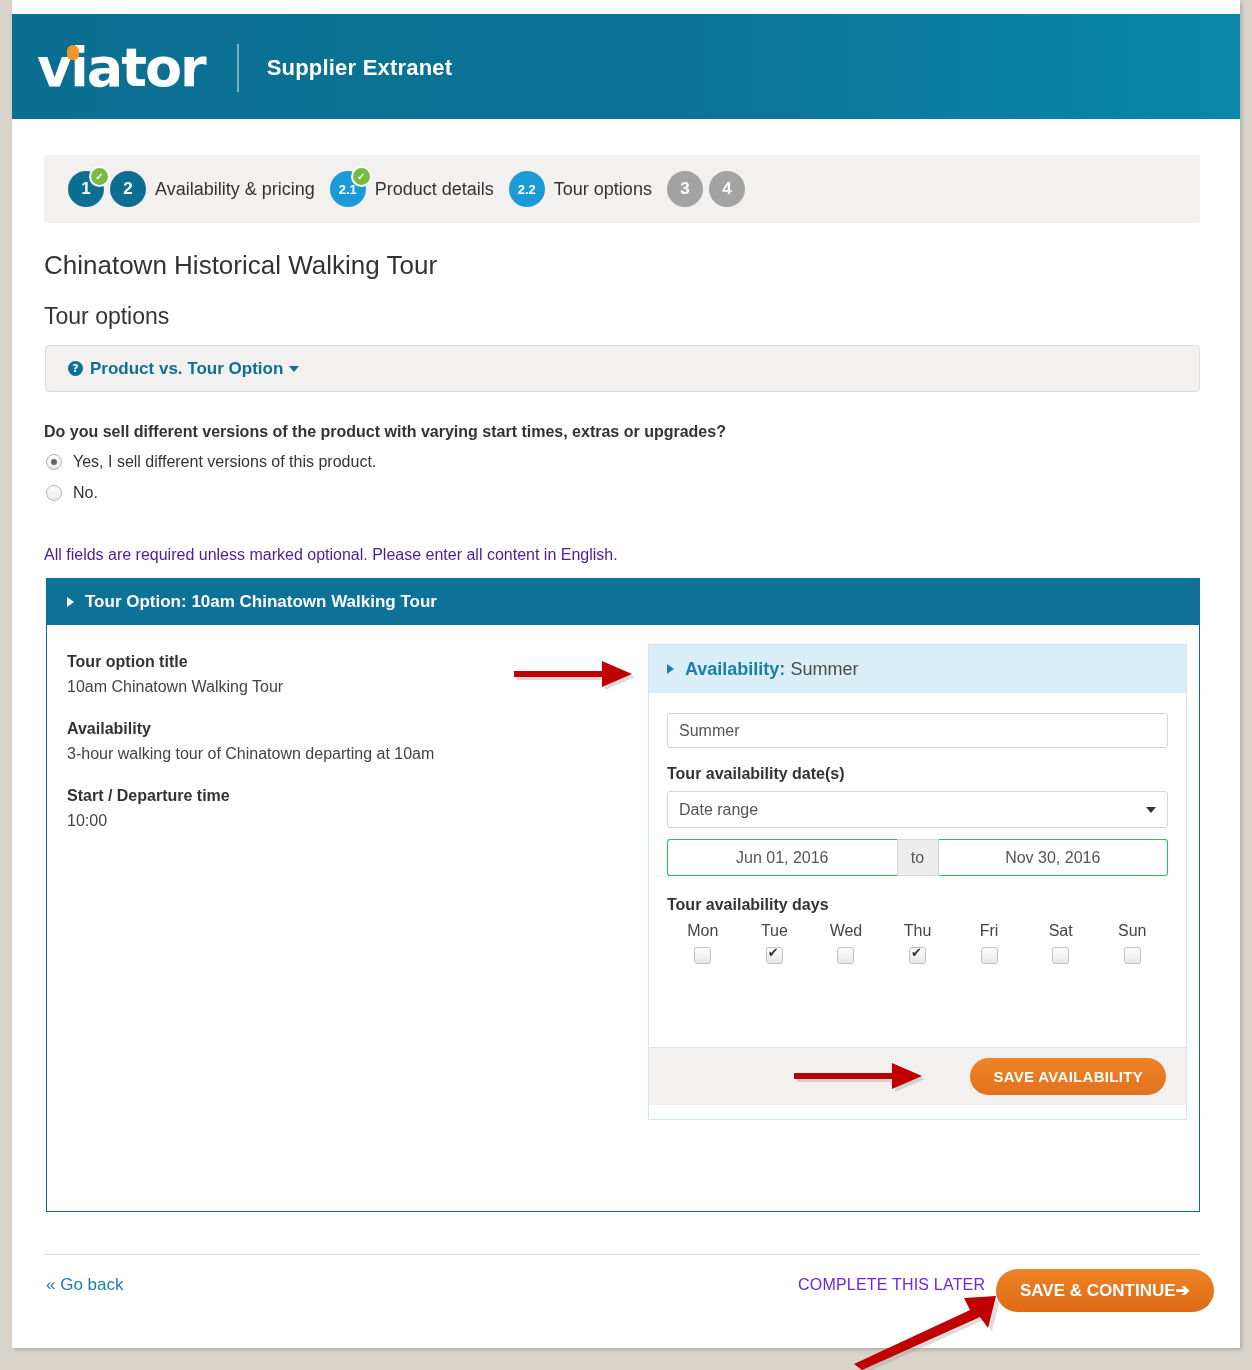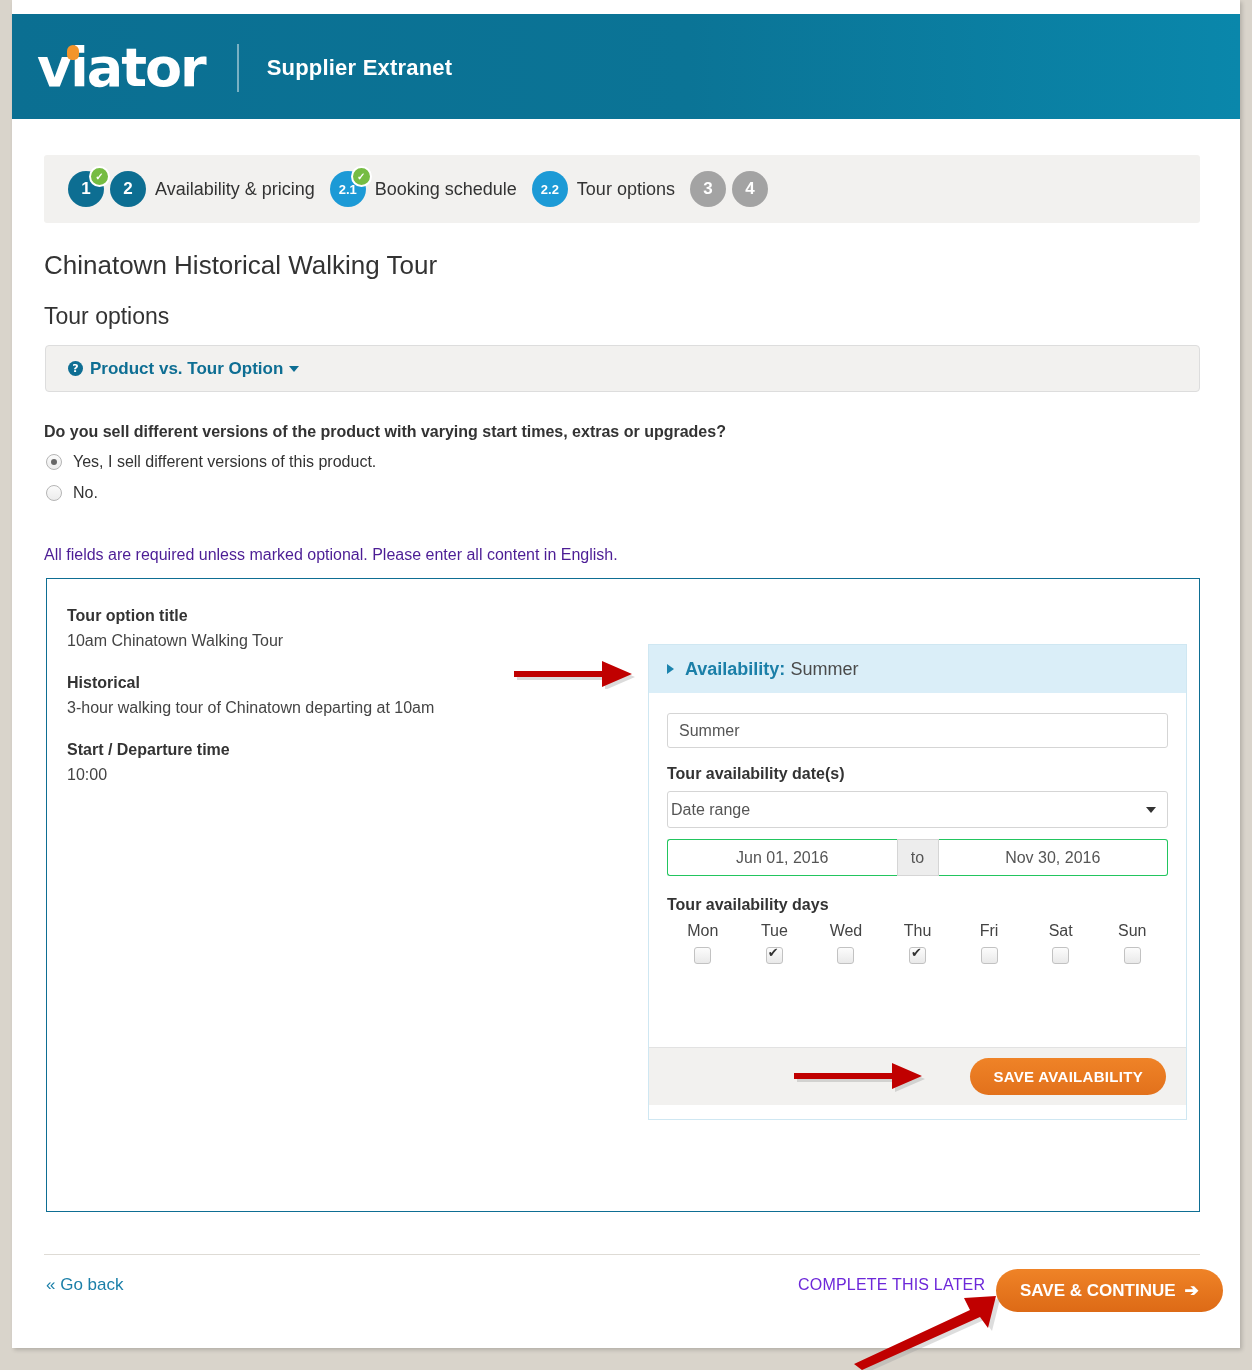--- a/index.html
+++ b/index.html
@@ -356,21 +356,21 @@
   .select-box {
     width: 100%;
     height: 37px;
     border: 1px solid #d5d5d5;
     border-radius: 3px;
     box-sizing: border-box;
     font-size: 16px;
     color: #555555;
     display: flex;
     align-items: center;
-    padding-left: 3px;
+    padding-left: 11px;
     background: #ffffff;
     cursor: pointer;
   }
   .select-arrow {
     position: absolute;
     right: 12px;
     top: 16px;
     width: 0; height: 0;
     border-left: 5px solid transparent;
     border-right: 5px solid transparent;
@@ -506,21 +506,20 @@
     color: #ffffff;
     font-size: 17px;
     font-weight: bold;
     border: none;
     border-radius: 22px;
     padding: 11px 24px;
     cursor: pointer;
     font-family: "Liberation Sans", sans-serif;
     display: flex;
     align-items: center;
-    gap: 9px;
   }
   
   .arrow {
     position: absolute;
     pointer-events: none;
   }
   .arrow svg { display: block; }
 </style>
 </head>
 <body>
@@ -550,21 +549,21 @@
     <div class="step-circle dark">
       <span>2</span>
     </div>
     <span class="step-label">Availability &amp; pricing</span>
   </div>
   <div class="step">
     <div class="step-circle light sub">
       <span>2.1</span>
       <span class="step-check">✓</span>
     </div>
-    <span class="step-label">Booking schedule</span>
+    <span class="step-label">Product details</span>
   </div>
   <div class="step">
     <div class="step-circle light sub">
       <span>2.2</span>
     </div>
     <span class="step-label">Tour options</span>
   </div>
   <div class="step">
     <div class="step-circle gray">
       <span>3</span>
@@ -593,26 +592,33 @@
   <span class="radio-mark checked"></span>
   <span>Yes, I sell different versions of this product.</span>
 </div>
 <div class="radio-row r2">
   <span class="radio-mark"></span>
   <span>No.</span>
 </div>
 <div class="fine-print">All fields are required unless marked optional. Please enter all content in English.</div>
 
 <div class="tour-panel">
+  <div class="tour-panel-header">
+    <span class="tri-right"></span>
+    <span class="tour-panel-header-text">
+      <span>Tour Option:</span>
+      <span>10am Chinatown Walking Tour</span>
+    </span>
+  </div>
 
   <div class="tour-body">
     <div class="tour-left">
       <div class="fld-label">Tour option title</div>
       <div class="fld-value">10am Chinatown Walking Tour</div>
-      <div class="fld-label">Historical</div>
+      <div class="fld-label">Availability</div>
       <div class="fld-value">3-hour walking tour of Chinatown departing at 10am</div>
       <div class="fld-label">Start / Departure time</div>
       <div class="fld-value">10:00</div>
     </div>
   </div>
 
   <div class="avail-panel">
     <div class="avail-header">
       <span class="tri-right blue"></span>
       <span class="avail-header-text">

